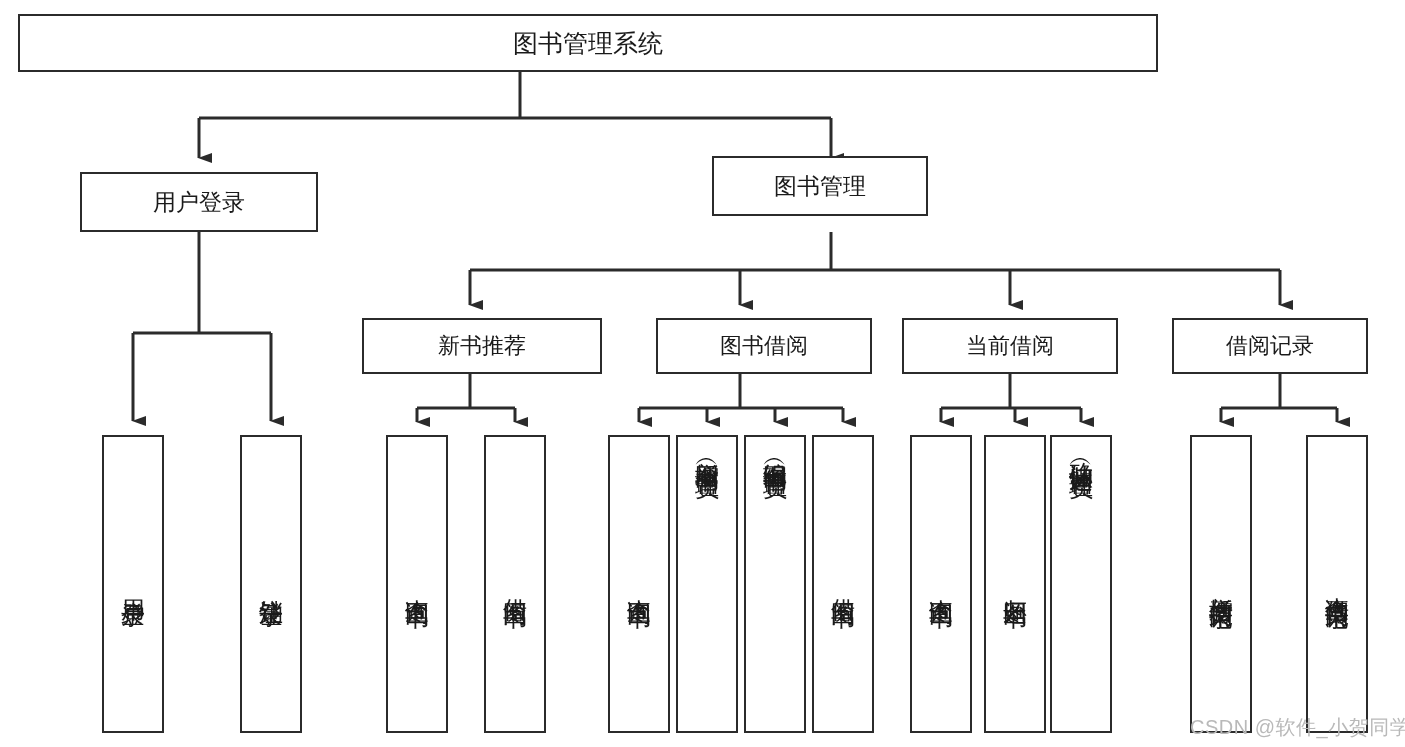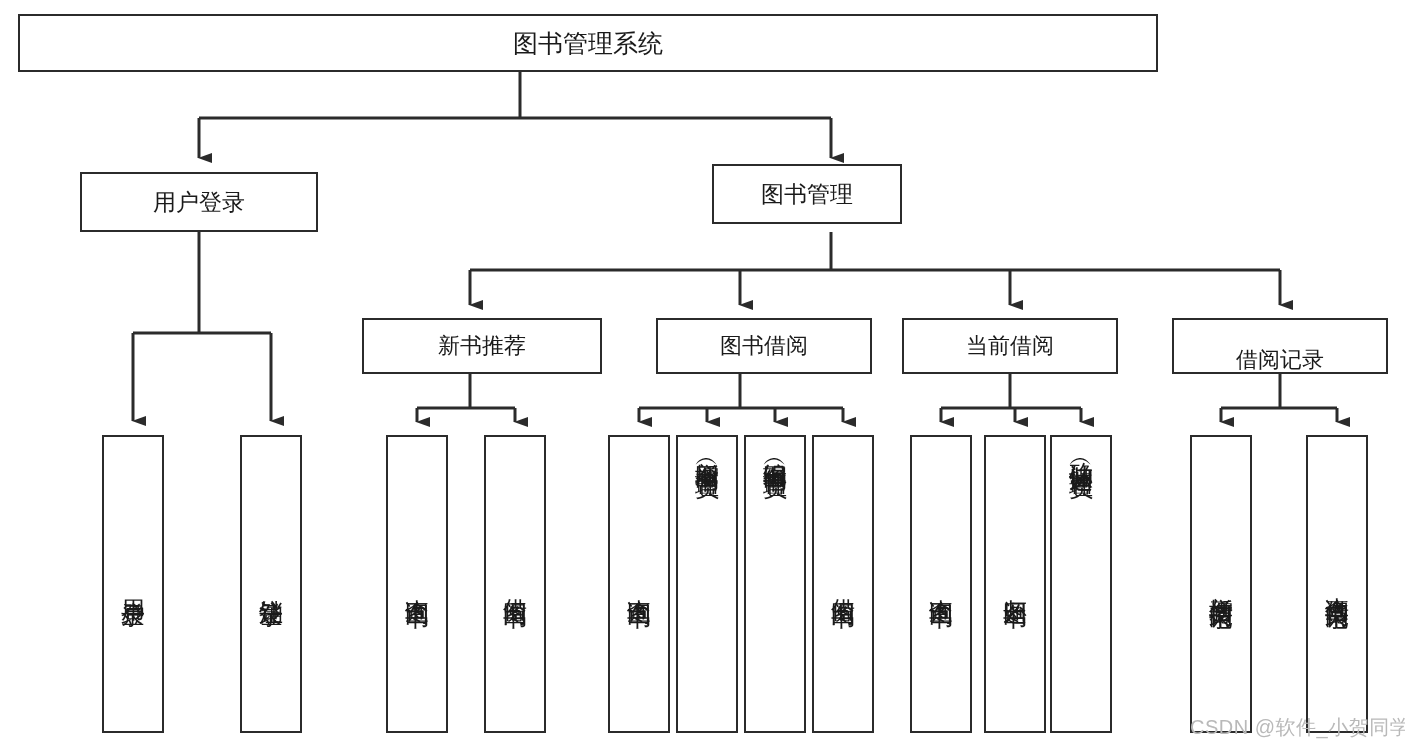--- a/index.html
+++ b/index.html
@@ -128,34 +128,34 @@
     </g>
   </svg>
 
   <div class="node root" style="left:18px; top:14px; width:1140px; height:58px;">
     <span>图书管理系统</span>
   </div>
 
   <div class="node lvl2" style="left:80px; top:172px; width:238px; height:60px;">
     <span>用户登录</span>
   </div>
-  <div class="node lvl2" style="left:712px; top:164px; width:190px; height:60px;">
+  <div class="node lvl2" style="left:712px; top:156px; width:216px; height:60px;">
     <span>图书管理</span>
   </div>
 
   <div class="node lvl3" style="left:362px; top:318px; width:240px; height:56px;">
     <span>新书推荐</span>
   </div>
   <div class="node lvl3" style="left:656px; top:318px; width:216px; height:56px;">
     <span>图书借阅</span>
   </div>
   <div class="node lvl3" style="left:902px; top:318px; width:216px; height:56px;">
     <span>当前借阅</span>
   </div>
-  <div class="node lvl3" style="left:1172px; top:318px; width:216px; height:56px;align-items:flex-end;">
+  <div class="node lvl3" style="left:1172px; top:318px; width:196px; height:56px;">
     <span>借阅记录</span>
   </div>
 
   <div class="node leaf mid" style="left:102px; top:435px; width:62px; height:298px;">
     <span class="vlabel">用户登录</span>
   </div>
   <div class="node leaf mid" style="left:240px; top:435px; width:62px; height:298px;">
     <span class="vlabel">注销登录</span>
   </div>
   <div class="node leaf mid" style="left:386px; top:435px; width:62px; height:298px;">

